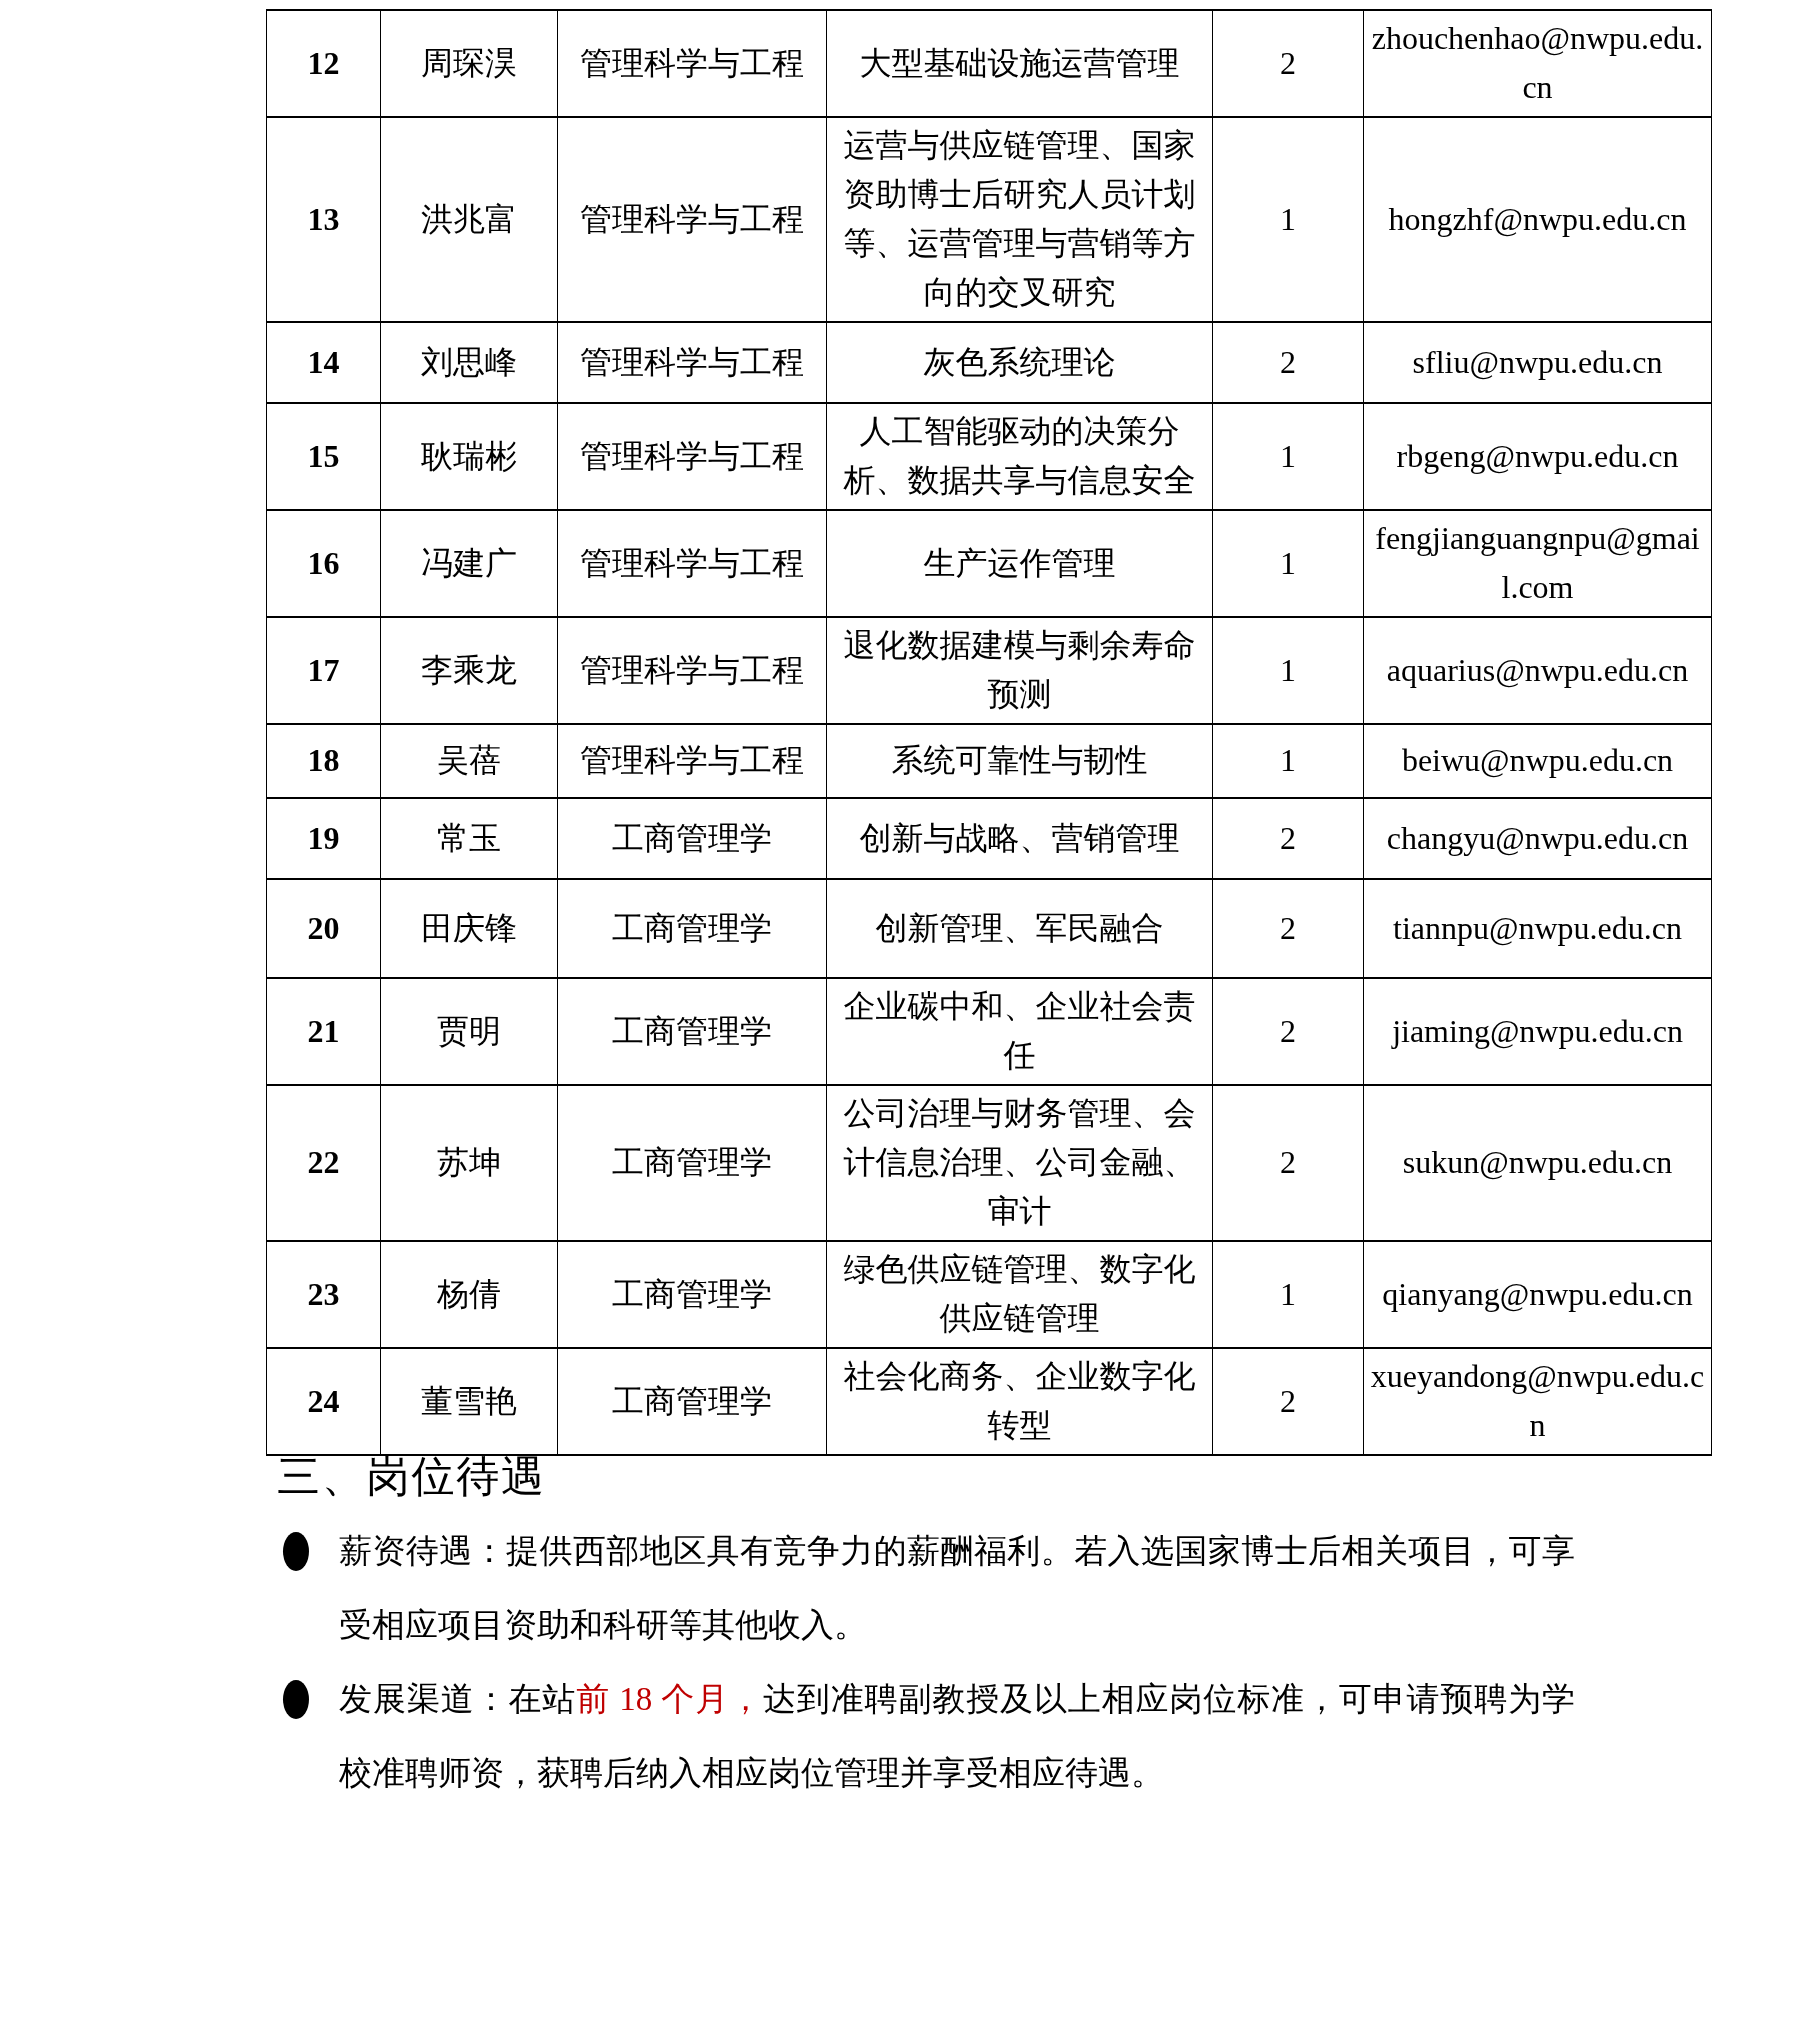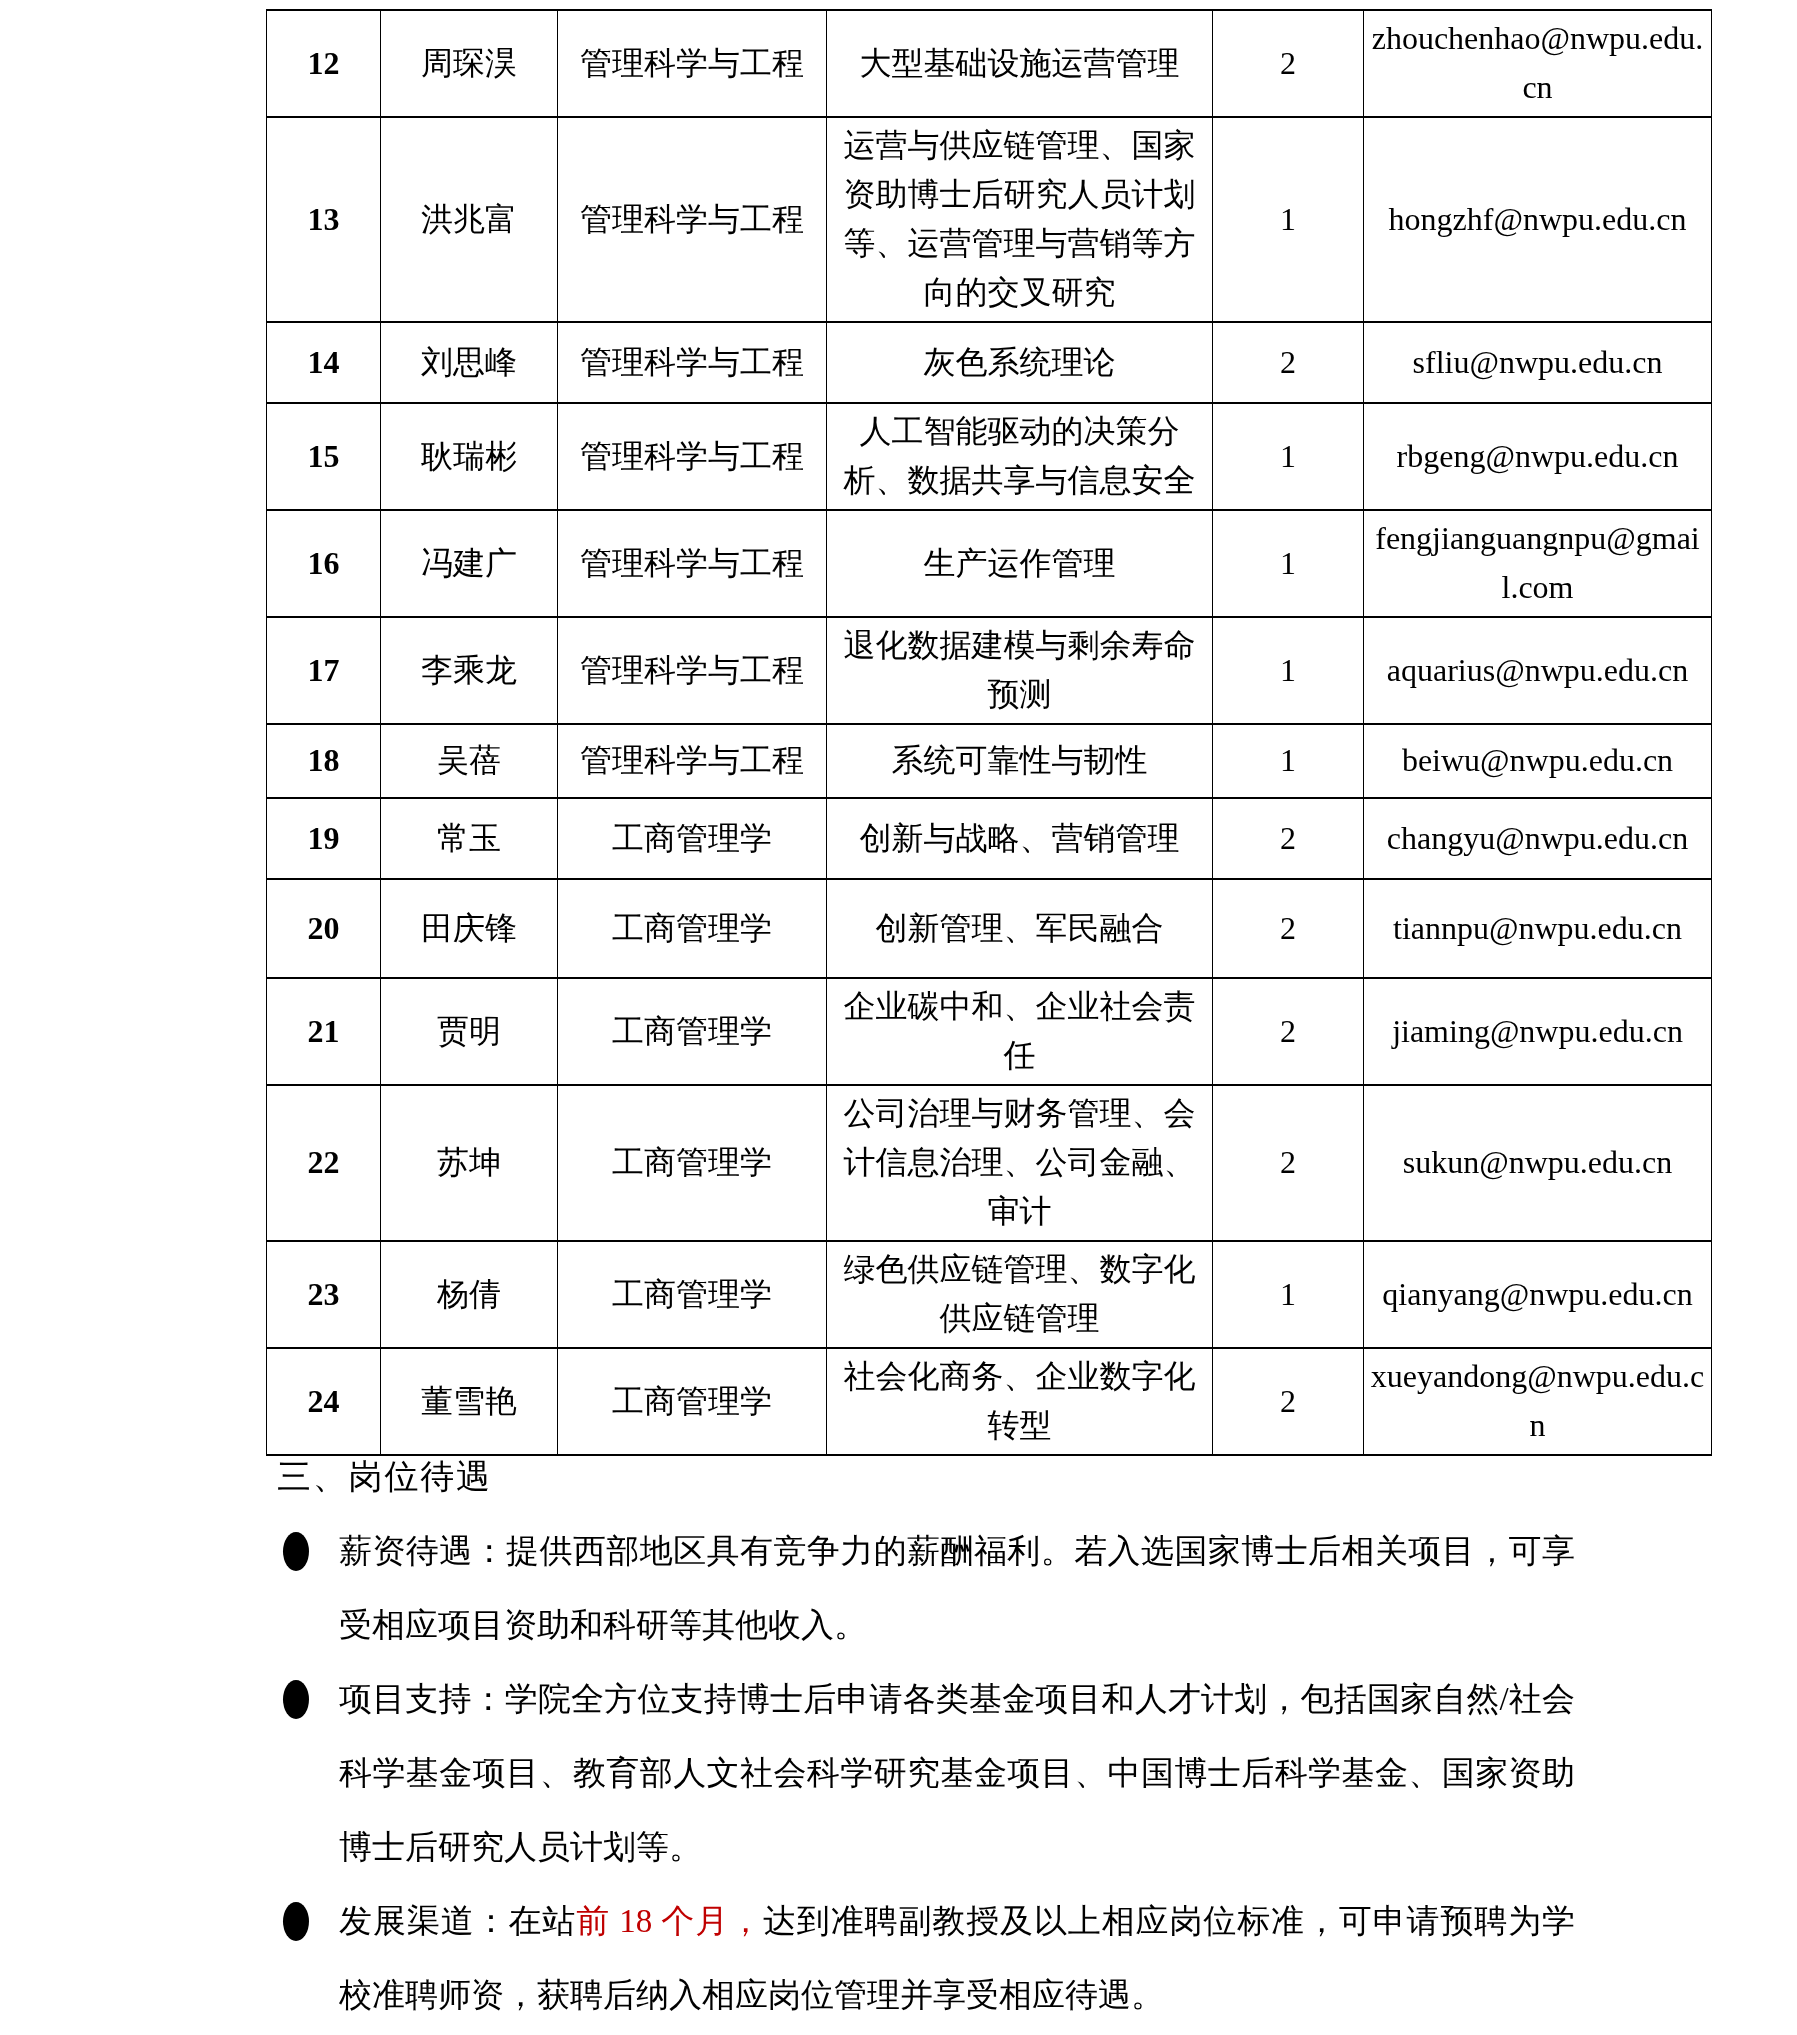--- a/index.html
+++ b/index.html
@@ -59,21 +59,21 @@
 
   
   .section {
     position: absolute;
     left: 0;
     top: 1440px;
     width: 1798px;
   }
   .section-heading {
     margin-left: 277px;
-    font-size: 34px;
+    font-size: 43px;
     line-height: 74px;
     letter-spacing: 1.8px;
   }
   .bullets {
     margin-left: 281px;
     width: 1294px;
   }
   .bullet {
     position: relative;
     padding-left: 58px;
@@ -219,21 +219,17 @@
 
 <div class="section">
   <div class="section-heading">三、岗位待遇</div>
   <div class="bullets">
     <div class="bullet">
       <span class="bullet-marker"></span>
       <span>薪资待遇：提供西部地区具有竞争力的薪酬福利。若入选国家博士后相关项目，可享受相应项目资助和科研等其他收入。</span><span class="hl" style="color: rgb(192, 0, 0);"></span><span></span>
     </div>
     <div class="bullet">
       <span class="bullet-marker"></span>
-      <span>项目支持：学院全方位支持博士后申请各类基金项目和人才计划，包括国家自然/社会科学基金项目、教育部人文社会科学研究基金项目、中国博士后科学基金、国家资助博士后研究人员计划等。</span><span class="hl" style="color: rgb(192, 0, 0);"></span><span></span>
-    </div>
-    <div class="bullet">
-      <span class="bullet-marker"></span>
       <span>发展渠道：在站</span><span class="hl" style="color: rgb(192, 0, 0);">前 18 个月，</span><span>达到准聘副教授及以上相应岗位标准，可申请预聘为学校准聘师资，获聘后纳入相应岗位管理并享受相应待遇。</span>
     </div>
   </div>
 </div>
 
 
 </body></html>

